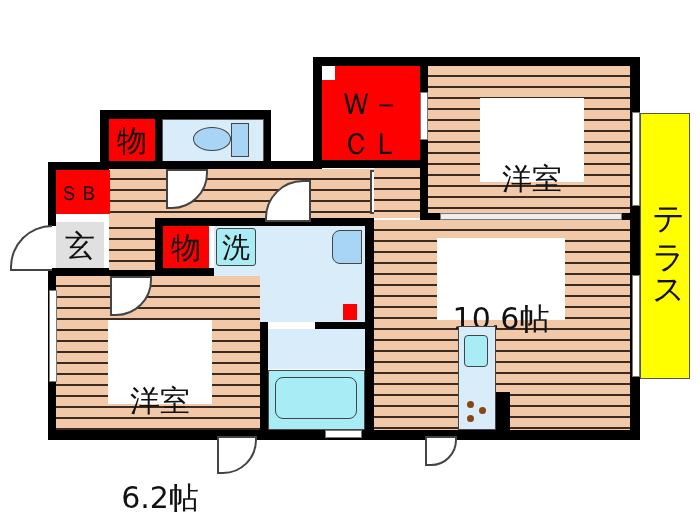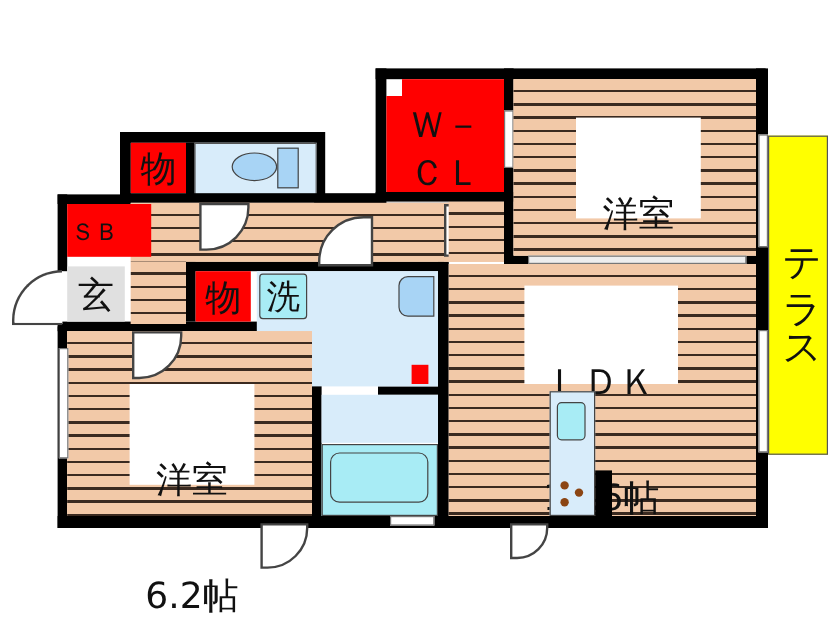--- a/index.html
+++ b/index.html
@@ -70,21 +70,21 @@
 <div class="wall" style="left:155px;top:119px;width:7px;height:45px;"></div>
 <div class="wall" style="left:100px;top:161px;width:170px;height:8px;"></div>
 
 <div class="floor" style="left:109px;top:169px;width:311px;height:49px;"></div>
 <div class="floor" style="left:109px;top:218px;width:46px;height:52px;"></div>
 <div class="door" style="left:166px;top:169px;width:38px;height:36px;border-radius:0 0 36px 0;"></div>
 <div class="door" style="left:265px;top:180px;width:42px;height:38px;border-radius:38px 0 0 0;"></div>
 <div class="door" style="left:370px;top:170px;width:40px;height:40px;border-radius:0 40px 0 0;"></div>
 <div class="floor" style="left:374px;top:168px;width:46px;height:50px;"></div>
 
-<div class="red" style="left:56px;top:170px;width:70px;height:44px;">
+<div class="red" style="left:56px;top:170px;width:54px;height:44px;">
   <div class="redtxt" style="left:0;top:10px;width:46px;font-size:20px;">ＳＢ</div>
 </div>
 <div class="abs" style="left:56px;top:222px;width:48px;height:46px;background:#e0e0e0;">
   <div class="redtxt" style="left:0;top:4px;width:48px;font-size:30px;">玄</div>
 </div>
 <div class="door" style="left:10px;top:225px;width:40px;height:42px;border-radius:42px 0 0 0;border-right:none;"></div>
 
 <div class="red" style="left:163px;top:226px;width:46px;height:42px;">
   <div class="redtxt" style="left:0;top:2px;width:46px;font-size:30px;">物</div>
 </div>
@@ -96,21 +96,20 @@
 <div class="red" style="left:343px;top:304px;width:14px;height:16px;"></div>
 
 <div class="wet" style="left:268px;top:329px;width:97px;height:40px;"></div>
 <div class="abs" style="left:268px;top:370px;width:97px;height:60px;background:#a8ecf5;border:1.5px solid #444;">
   <div class="abs" style="left:6px;top:6px;width:82px;height:42px;background:#a8ecf5;border:1.5px solid #444;border-radius:8px;"></div>
 </div>
 <div class="win" style="left:325px;top:430px;width:35px;height:6px;"></div>
 
 <div class="floor" style="left:374px;top:220px;width:256px;height:210px;"></div>
 <div class="label" style="left:437px;top:238px;width:128px;height:82px;font-size:30px;">
-  <div>ＬＤＫ</div>
   <div>10.6帖</div>
 </div>
 <div class="abs" style="left:458px;top:326px;width:38px;height:104px;background:#d8ecfa;border:1.5px solid #444;">
   <div class="abs" style="left:5px;top:8px;width:24px;height:32px;background:#a8ecf5;border:1.5px solid #444;border-radius:4px;"></div>
   <div class="abs" style="left:8px;top:74px;width:7px;height:7px;border-radius:50%;background:#8b4513;"></div>
   <div class="abs" style="left:20px;top:80px;width:7px;height:7px;border-radius:50%;background:#8b4513;"></div>
   <div class="abs" style="left:8px;top:88px;width:7px;height:7px;border-radius:50%;background:#8b4513;"></div>
 </div>
 <div class="wall" style="left:496px;top:392px;width:14px;height:38px;"></div>
 <div class="win" style="left:632px;top:275px;width:6px;height:100px;"></div>

